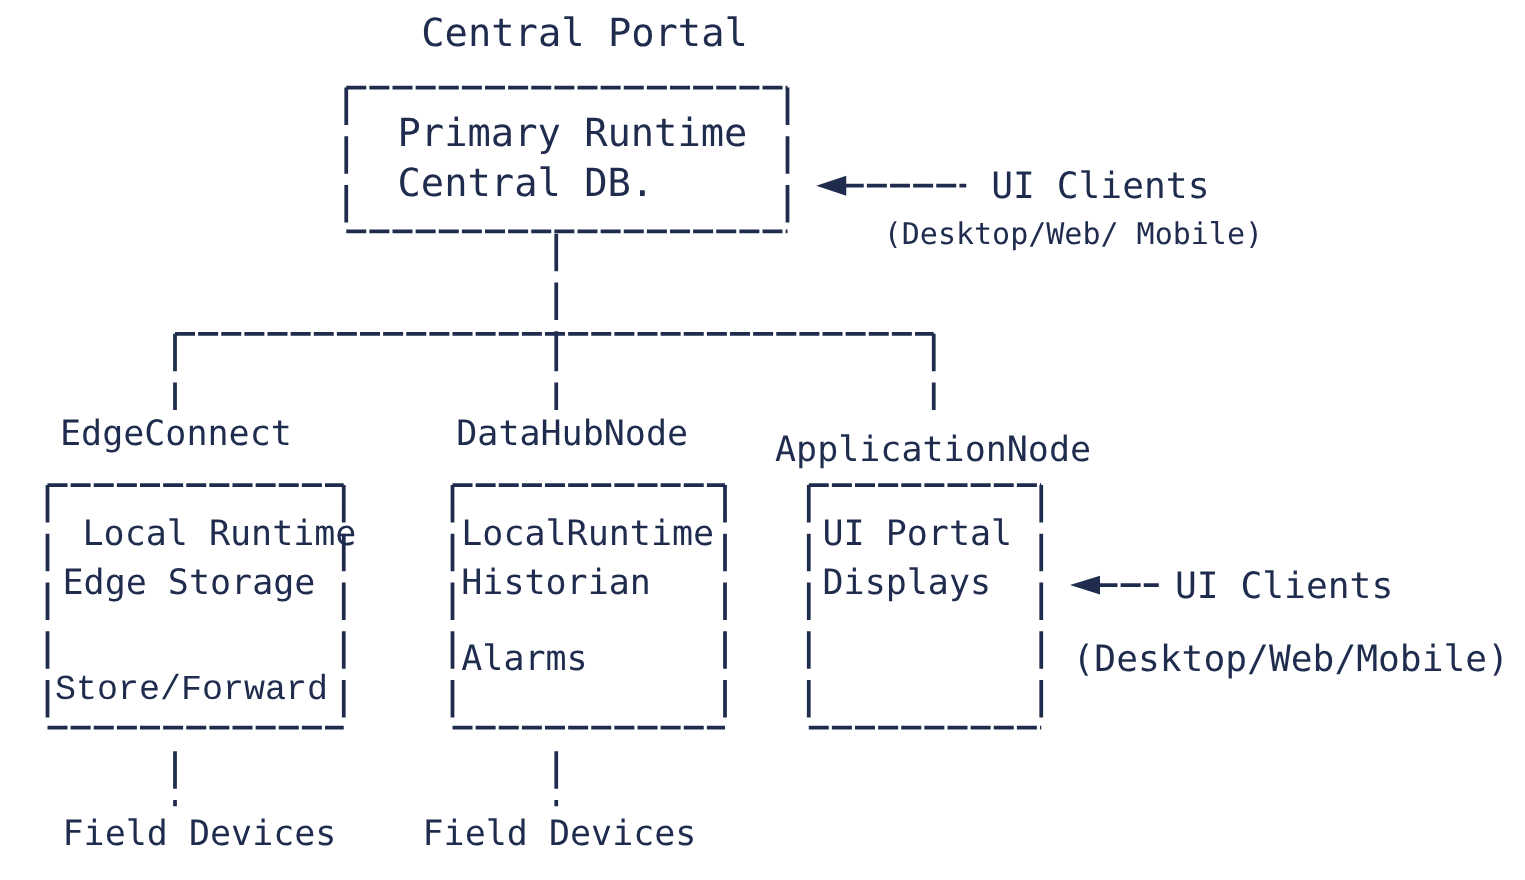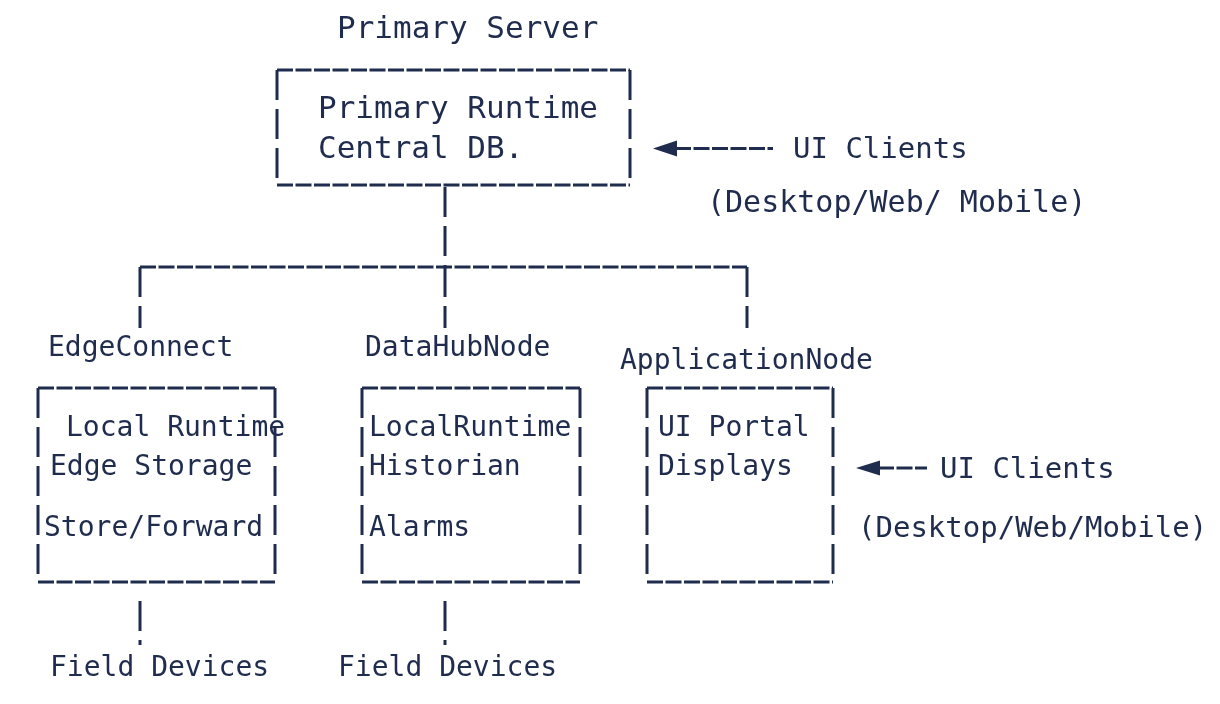--- a/index.html
+++ b/index.html
@@ -18,21 +18,21 @@
   .lines .h { stroke-dasharray: 16 2.5; }
   .lines .v { stroke-dasharray: 30 9; }
   .lines polygon { fill: var(--ink); stroke: none; }
   .t {
     position: absolute;
     line-height: 1;
     white-space: pre;
     letter-spacing: 0;
   }
   .fs31 { font-size: 31px; }
-  .fs30 { font-size: 30px; margin-top: 12px; }
+  .fs30 { font-size: 24px; }
   .fs29 { font-size: 29px; }
   .fs28 { font-size: 28px; }
 </style>
 </head>
 <body>
 
 <div class="stage">
 
   <svg class="lines" viewBox="0 0 1220 704" xmlns="http://www.w3.org/2000/svg">
 
@@ -66,34 +66,34 @@
     <line class="v" x1="647" y1="388" x2="647" y2="582"></line>
     <line class="v" x1="833" y1="388" x2="833" y2="582"></line>
 
     <polygon points="856,468 880,460.5 880,475.5"></polygon>
     <line class="h" x1="878" y1="468" x2="927" y2="468"></line>
 
     <line class="v" x1="140" y1="601" x2="140" y2="645"></line>
     <line class="v" x1="445" y1="601" x2="445" y2="645"></line>
   </svg>
 
-  <div class="t fs31" style="left:337px; top:12px;">Primary Server</div>
+  <div class="t fs31" style="left:337px; top:12px;">Central Portal</div>
   <div class="t fs31" style="left:318px; top:92px;">Primary Runtime</div>
   <div class="t fs31" style="left:318px; top:132px;">Central DB.</div>
 
   <div class="t fs29" style="left:793px; top:134px;">UI Clients</div>
   <div class="t fs30" style="left:707px; top:175px;">(Desktop/Web/ Mobile)</div>
 
   <div class="t fs28" style="left:48px;  top:333px;">EdgeConnect</div>
   <div class="t fs28" style="left:365px; top:333px;">DataHubNode</div>
   <div class="t fs28" style="left:620px; top:346px;">ApplicationNode</div>
 
   <div class="t fs28" style="left:66px; top:413px;">Local Runtime</div>
   <div class="t fs28" style="left:50px; top:452px;">Edge Storage</div>
-  <div class="t fs28" style="left:44px; top:513px;">Store/Forward</div>
+  <div class="t fs28" style="left:44px; top:539px;font-family:Liberation Mono, monospace;">Store/Forward</div>
 
   <div class="t fs28" style="left:369px; top:413px;">LocalRuntime</div>
   <div class="t fs28" style="left:369px; top:452px;">Historian</div>
   <div class="t fs28" style="left:369px; top:513px;">Alarms</div>
 
   <div class="t fs28" style="left:658px; top:413px;">UI Portal</div>
   <div class="t fs28" style="left:658px; top:452px;">Displays</div>
 
   <div class="t fs29" style="left:940px; top:454px;">UI Clients</div>
   <div class="t fs29" style="left:858px; top:513px;">(Desktop/Web/Mobile)</div>

